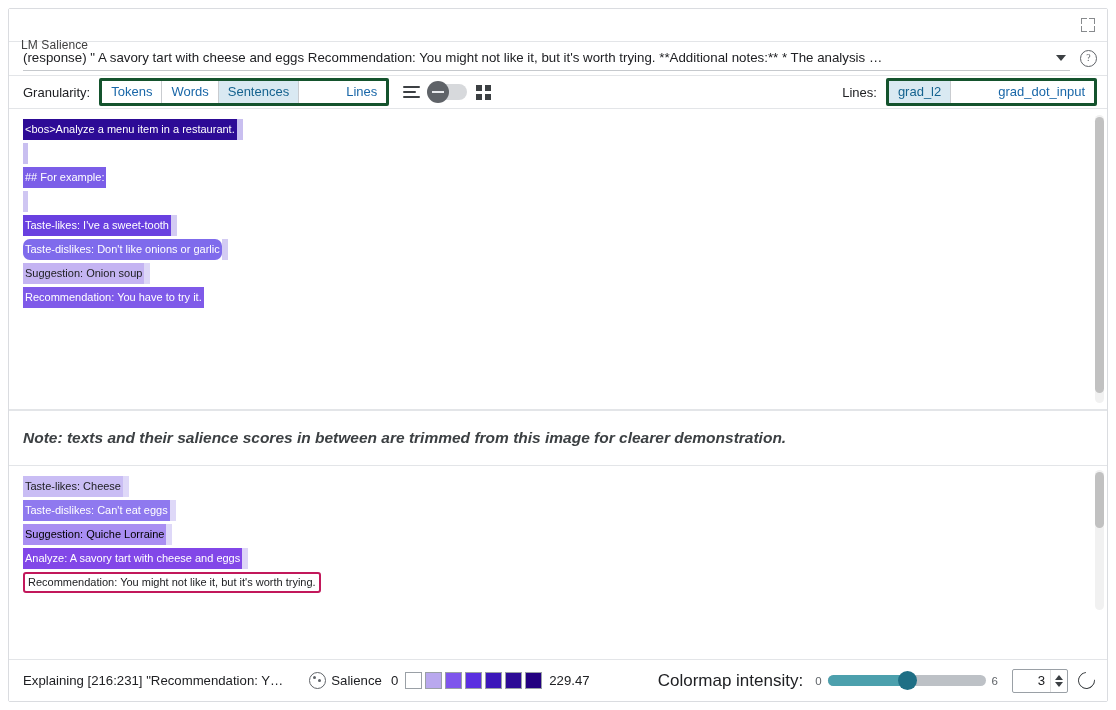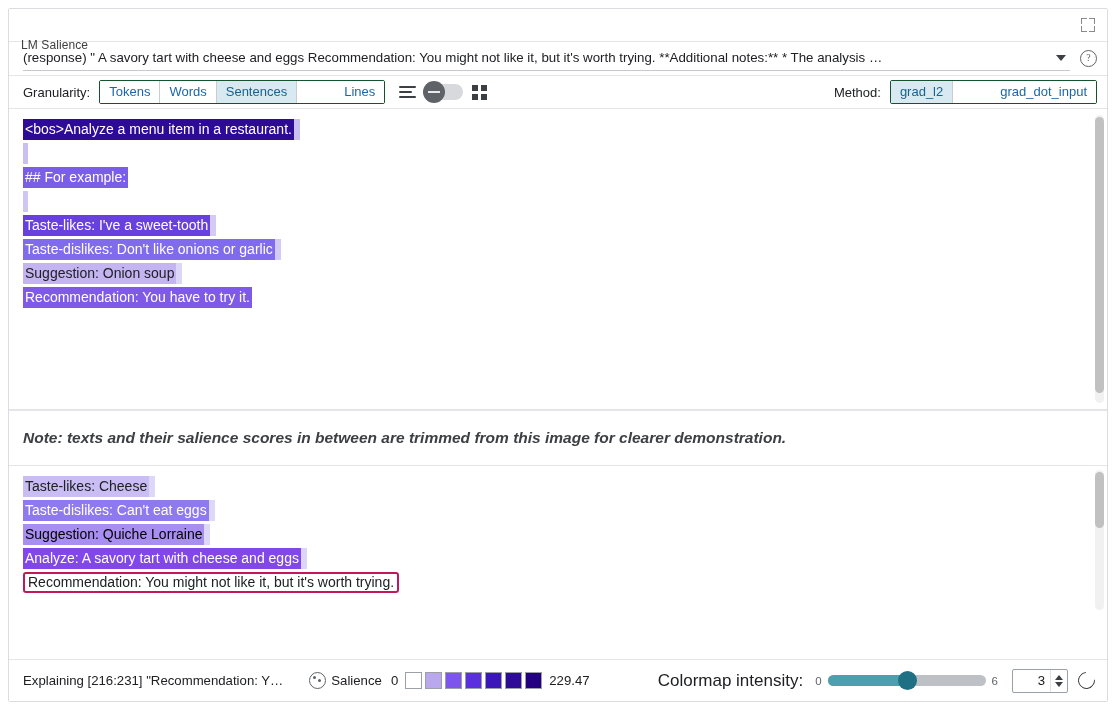--- a/index.html
+++ b/index.html
@@ -122,21 +122,21 @@
     padding: 0 10px 0 14px;
     box-sizing: border-box;
   }
   .ctl-label {
     font-size: 13px;
     color: #202124;
     margin-right: 9px;
   }
   .segmented {
     display: flex;
-    border: 1px solid #14532d;
+    border: 3px solid #14532d;
     border-radius: 2px;
     overflow: hidden;
     height: 22px;
   }
   .segmented .seg {
     padding: 0 9px;
     font-size: 13px;
     color: #1967a8;
     line-height: 21px;
     background: #fff;
@@ -206,21 +206,21 @@
   }
   .pane-inner {
     padding: 10px 0 8px 14px;
   }
   .pane.top { height: 300px; min-height: 300px; border-bottom: 1px solid #e3e5e8; }
   .pane.bottom { flex: 1; }
 
   .sentline { display: block; white-space: nowrap; margin-bottom: 3px; height: 21px; }
   .seg-hl {
     display: inline-block;
-    font-size: 14px;
+    font-size: 11px;
     line-height: 21px;
     padding: 0 2px;
     vertical-align: top;
     white-space: pre;
   }
   .sep-hl {
     display: inline-block;
     width: 6px;
     height: 21px;
     vertical-align: top;
@@ -419,35 +419,35 @@
           <span class="knob"></span>
         </span>
       <span class="grid-icon">
           <i></i>
           <i></i>
           <i></i>
           <i></i>
         </span>
     </div>
     <div class="cb-spacer"></div>
-    <span class="ctl-label">Method:</span>
+    <span class="ctl-label">Lines:</span>
     <div class="segmented">
       <span class="seg active">grad_l2</span>
       <span class="seg">grad_dot_input</span>
     </div>
   </div>
 
   <div class="pane top">
     <div class="pane-inner" id="top-rows">
         <div class="sentline"><span class="seg-hl" style="background: rgb(45, 11, 150); color: rgb(255, 255, 255);">&lt;bos&gt;Analyze a menu item in a restaurant.</span><span class="sep-hl" style="background: rgb(201, 191, 240);"></span></div>
         <div class="sentline"><span class="sep-hl" style="background: rgb(201, 191, 240); width: 5px;"></span></div>
         <div class="sentline"><span class="seg-hl" style="background: rgb(123, 94, 232); color: rgb(255, 255, 255);">## For example:</span></div>
         <div class="sentline"><span class="sep-hl" style="background: rgb(207, 198, 242); width: 5px;"></span></div>
         <div class="sentline"><span class="seg-hl" style="background: rgb(105, 64, 224); color: rgb(255, 255, 255);">Taste-likes: I've a sweet-tooth</span><span class="sep-hl" style="background: rgb(211, 203, 243);"></span></div>
-        <div class="sentline"><span class="seg-hl" style="background: rgb(127, 107, 236); color: rgb(255, 255, 255);">Taste-dislikes: Don't like onions or garlic</span><span class="sep-hl" style="background: rgb(211, 203, 243);"></span></div>
+        <div class="sentline"><span class="seg-hl" style="background: rgb(127, 107, 236); color: rgb(255, 255, 255); border-radius: 7px;">Taste-dislikes: Don't like onions or garlic</span><span class="sep-hl" style="background: rgb(211, 203, 243);"></span></div>
         <div class="sentline"><span class="seg-hl" style="background: rgb(196, 180, 242); color: rgb(32, 33, 36);">Suggestion: Onion soup</span><span class="sep-hl" style="background: rgb(221, 215, 247);"></span></div>
         <div class="sentline"><span class="seg-hl" style="background: rgb(127, 90, 233); color: rgb(255, 255, 255);">Recommendation: You have to try it.</span></div>
       </div>
     <div class="scrollbar" style="top:6px; height:288px;">
       <div class="thumb" style="top:2px; height:276px;"></div>
     </div>
   </div>
 
   <div class="note">
     <span>Note: texts and their salience scores in between are trimmed from this image for clearer demonstration.</span>

